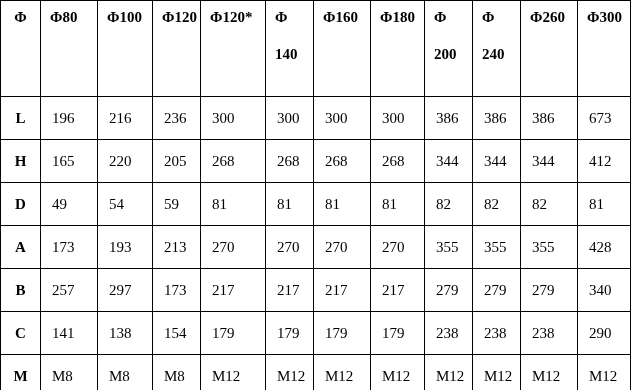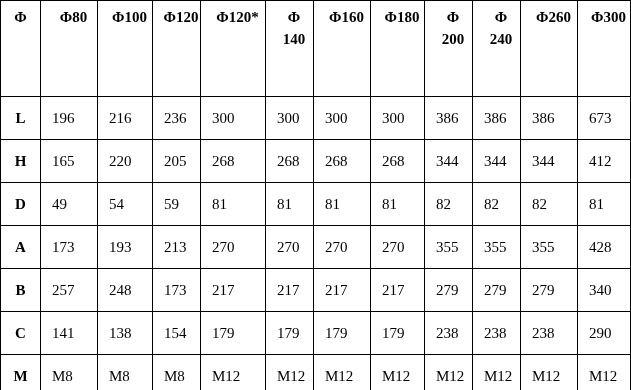--- a/index.html
+++ b/index.html
@@ -29,21 +29,21 @@
     background: #ffffff;
   }
   
   #spec-table thead th {
     height: 86px;
     vertical-align: top;
     font-weight: bold;
     font-size: 15px;
     line-height: 1.05;
     padding: 9px 0 0 9px;
-    text-align: center;
+    text-align: left;
     white-space: normal;
     word-spacing: 0.5em;
   }
   #spec-table thead th.corner {
     text-align: center;
     padding-left: 0;
     word-spacing: normal;
   }
   
   #spec-table tbody tr {
@@ -57,21 +57,21 @@
   }
   #spec-table tbody td {
     font-size: 15px;
     font-weight: normal;
     text-align: left;
     vertical-align: middle;
     padding-left: 11px;
   }
   .hdr-line2 {
     display: block;
-    margin-top: 6px;
+    margin-top: 21px;
   }
 </style>
 </head>
 <body>
 
 <table id="spec-table">
   <colgroup>
     <col style="width:40px">
     <col style="width:57px">
     <col style="width:55px">
@@ -154,21 +154,21 @@
         <td>270</td>
         <td>270</td>
         <td>355</td>
         <td>355</td>
         <td>355</td>
         <td>428</td>
       </tr>
       <tr>
         <th class="rowlabel">B</th>
         <td>257</td>
-        <td>248</td>
+        <td>297</td>
         <td>173</td>
         <td>217</td>
         <td>217</td>
         <td>217</td>
         <td>217</td>
         <td>279</td>
         <td>279</td>
         <td>279</td>
         <td>340</td>
       </tr>

